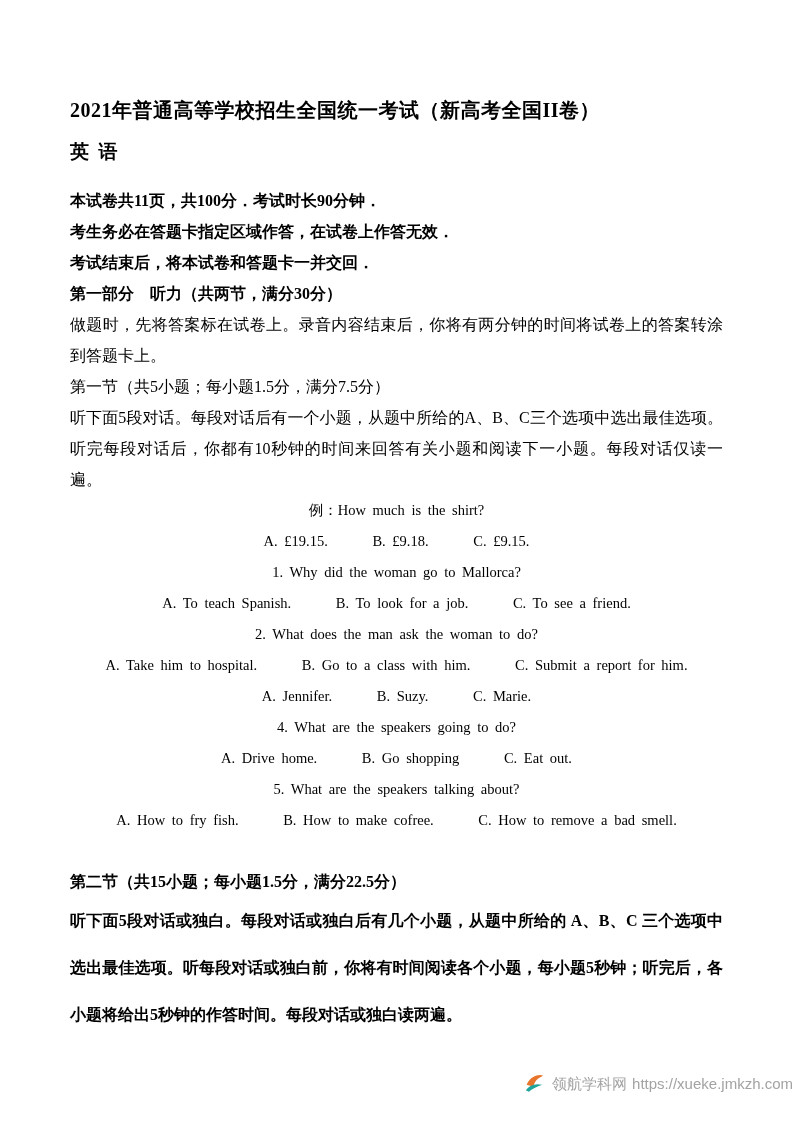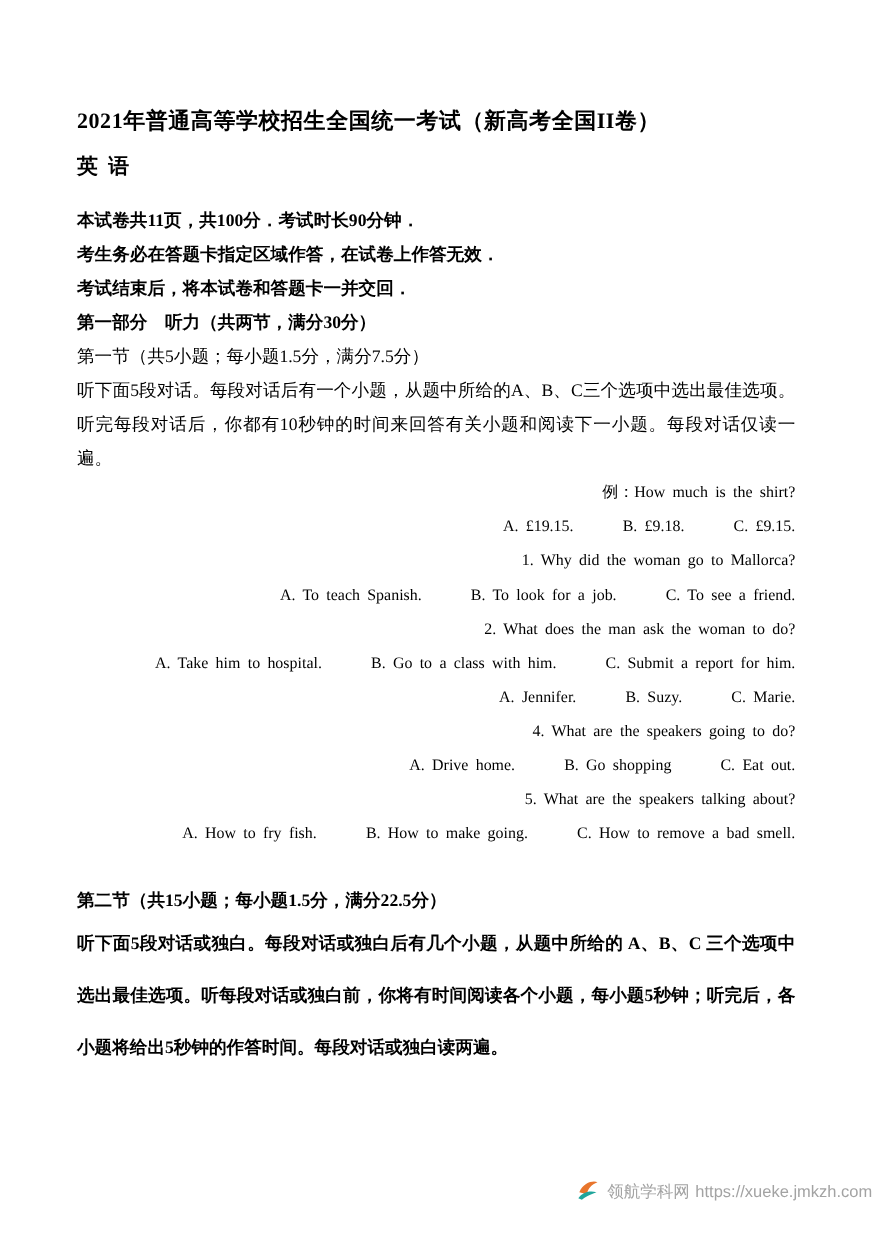--- a/index.html
+++ b/index.html
@@ -29,21 +29,21 @@
     margin-bottom: 20px;
     white-space: pre;
   }
   p {
     font-size: 16px;
     line-height: 31px;
     text-align: justify;
     text-justify: inter-ideograph;
   }
   .bold { font-weight: bold; }
-  .en { font-size: 14.5px; word-spacing: 3px; text-align: right; }
+  .en { font-size: 14.5px; word-spacing: 3px; text-align: center; }
   .opts .opt { display: inline-block; margin-right: 38px; }
   .opts .opt:last-child { margin-right: 0; }
   .sec2-heading { margin-top: 30px; }
   .sec2-note { line-height: 47px; }
   .footer {
     position: absolute;
     left: 0;
     bottom: 26px;
     width: 100%;
     text-align: right;
@@ -61,20 +61,21 @@
 <div class="page">
 
   <h1 class="title">2021年普通高等学校招生全国统一考试（新高考全国II卷）</h1>
   <h2 class="subject">英  语</h2>
 
   <p class="bold">本试卷共11页，共100分．考试时长90分钟．</p>
   <p class="bold">考生务必在答题卡指定区域作答，在试卷上作答无效．</p>
   <p class="bold">考试结束后，将本试卷和答题卡一并交回．</p>
 
   <p class="bold">第一部分　听力（共两节，满分30分）</p>
+  <p>做题时，先将答案标在试卷上。录音内容结束后，你将有两分钟的时间将试卷上的答案转涂到答题卡上。</p>
 
   <p>第一节（共5小题；每小题1.5分，满分7.5分）</p>
   <p>听下面5段对话。每段对话后有一个小题，从题中所给的A、B、C三个选项中选出最佳选项。听完每段对话后，你都有10秒钟的时间来回答有关小题和阅读下一小题。每段对话仅读一遍。</p>
 
   <p class="en">例：How much is the shirt?</p>
   <p class="en opts">
     <span class="opt">A. £19.15.</span>
     <span class="opt">B. £9.18.</span>
     <span class="opt">C. £9.15.</span>
   </p>
@@ -102,21 +103,21 @@
   <p class="en">4. What are the speakers going to do?</p>
   <p class="en opts">
     <span class="opt">A. Drive home.</span>
     <span class="opt">B. Go shopping</span>
     <span class="opt">C. Eat out.</span>
   </p>
 
   <p class="en">5. What are the speakers talking about?</p>
   <p class="en opts">
     <span class="opt">A. How to fry fish.</span>
-    <span class="opt">B. How to make going.</span>
+    <span class="opt">B. How to make cofree.</span>
     <span class="opt">C. How to remove a bad smell.</span>
   </p>
 
   <p class="bold sec2-heading">第二节（共15小题；每小题1.5分，满分22.5分）</p>
   <p class="bold sec2-note">听下面5段对话或独白。每段对话或独白后有几个小题，从题中所给的 A、B、C 三个选项中选出最佳选项。听每段对话或独白前，你将有时间阅读各个小题，每小题5秒钟；听完后，各小题将给出5秒钟的作答时间。每段对话或独白读两遍。</p>
 
   <div class="footer">
     <svg width="22" height="22" viewBox="0 0 24 24" aria-hidden="true">
       <path d="M4 14 C8 4, 18 2, 22 4 C16 6.5, 12.5 10, 11.5 16 Z" fill="#e8752c"></path>
       <path d="M3 20 C7 14, 14 12, 21 14 C15 16, 9.5 19, 6.5 21.5 Z" fill="#1fa59b"></path>

